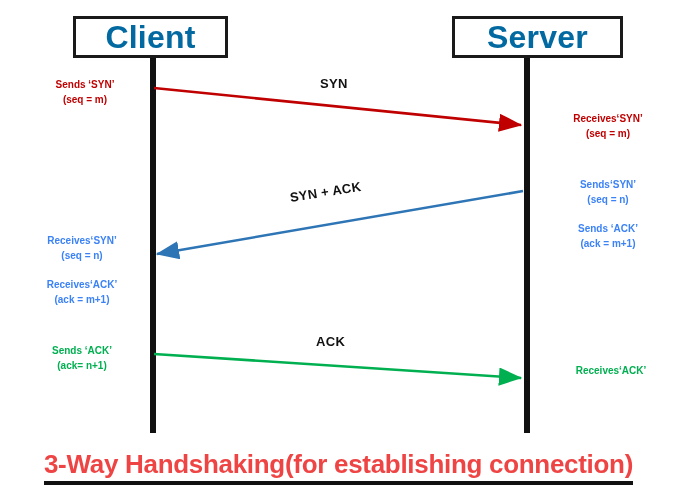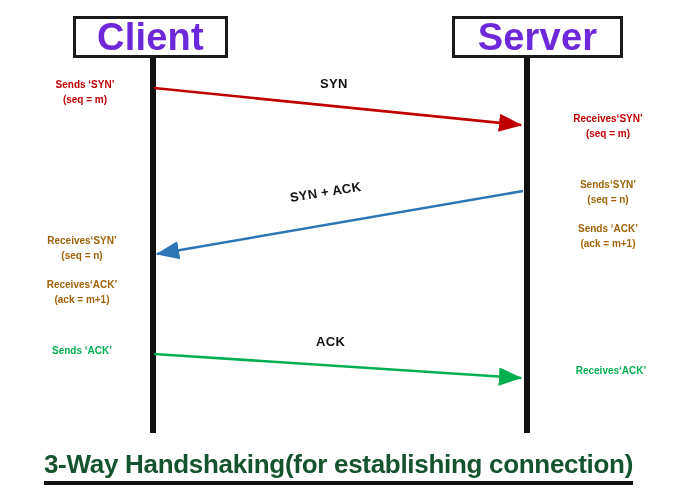--- a/index.html
+++ b/index.html
@@ -22,23 +22,23 @@
   .participant-box {
     position: absolute;
     box-sizing: border-box;
     background: #ffffff;
     border: 3px solid #1a1a1a;
     display: flex;
     align-items: center;
     justify-content: center;
   }
   .participant-label {
-    font-size: 38px;
-    font-weight: bold;
-    color: #6d28d9;
+    font-size: 32px;
+    font-weight: bold;
+    color: #0369a1;
     letter-spacing: 0.2px;
     line-height: 1;
   }
   #client-box { left: 73px;  top: 16px; width: 155px; height: 42px; }
   #server-box { left: 452px; top: 16px; width: 171px; height: 42px; }
 
   
   .lifeline {
     position: absolute;
     width: 6px;
@@ -64,21 +64,21 @@
     font-size: 10px;
     font-weight: bold;
     line-height: 1.45;
     white-space: nowrap;
   }
   .note .l1, .note .l2 { display: block; }
   .note.align-right { text-align: center; }
   .note.align-left  { text-align: center; }
 
   .c-red   { color: #C00000; }
-  .c-blue  { color: #a16207; }
+  .c-blue  { color: #3b82f6; }
   .c-green { color: #00B050; }
 
   
   #note-client-syn      { left: 30px;  top: 78px;  width: 110px; }
   #note-server-syn      { left: 548px; top: 112px; width: 120px; }
   #note-server-sendsyn  { left: 548px; top: 178px; width: 120px; }
   #note-server-sendack  { left: 548px; top: 222px; width: 120px; }
   #note-client-recvsyn  { left: 18px;  top: 234px; width: 128px; }
   #note-client-recvack  { left: 18px;  top: 278px; width: 128px; }
   #note-client-sendack  { left: 22px;  top: 344px; width: 120px; }
@@ -99,21 +99,21 @@
 
   
   #caption {
     position: absolute;
     left: 0;
     top: 449px;
     width: 677px;
     text-align: center;
     font-size: 26px;
     font-weight: bold;
-    color: #14532d;
+    color: #ef4444;
     letter-spacing: -0.3px;
   }
   #caption .caption-text {
     border-bottom: 4px solid #111111;
     padding-bottom: 1px;
     display: inline-block;
     line-height: 1.15;
   }
 </style>
 </head>
@@ -166,20 +166,21 @@
     <span class="l2">(seq = n)</span>
   </div>
 
   <div class="note align-left c-blue" id="note-client-recvack">
     <span class="l1">Receives‘ACK’</span>
     <span class="l2">(ack = m+1)</span>
   </div>
 
   <div class="note align-left c-green" id="note-client-sendack">
     <span class="l1">Sends ‘ACK’</span>
+    <span class="l2">(ack= n+1)</span>
   </div>
 
   <div class="note align-right c-red" id="note-server-syn">
     <span class="l1">Receives‘SYN’</span>
     <span class="l2">(seq = m)</span>
   </div>
 
   <div class="note align-right c-blue" id="note-server-sendsyn">
     <span class="l1">Sends‘SYN’</span>
     <span class="l2">(seq = n)</span>

